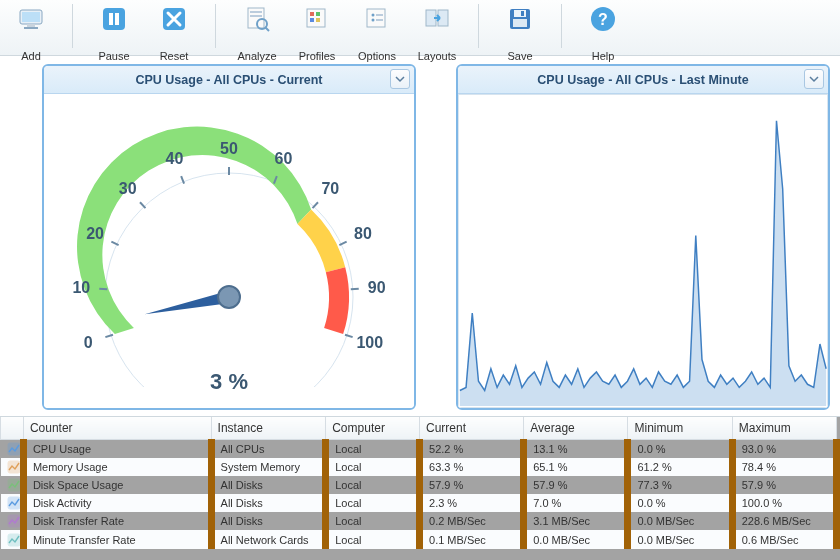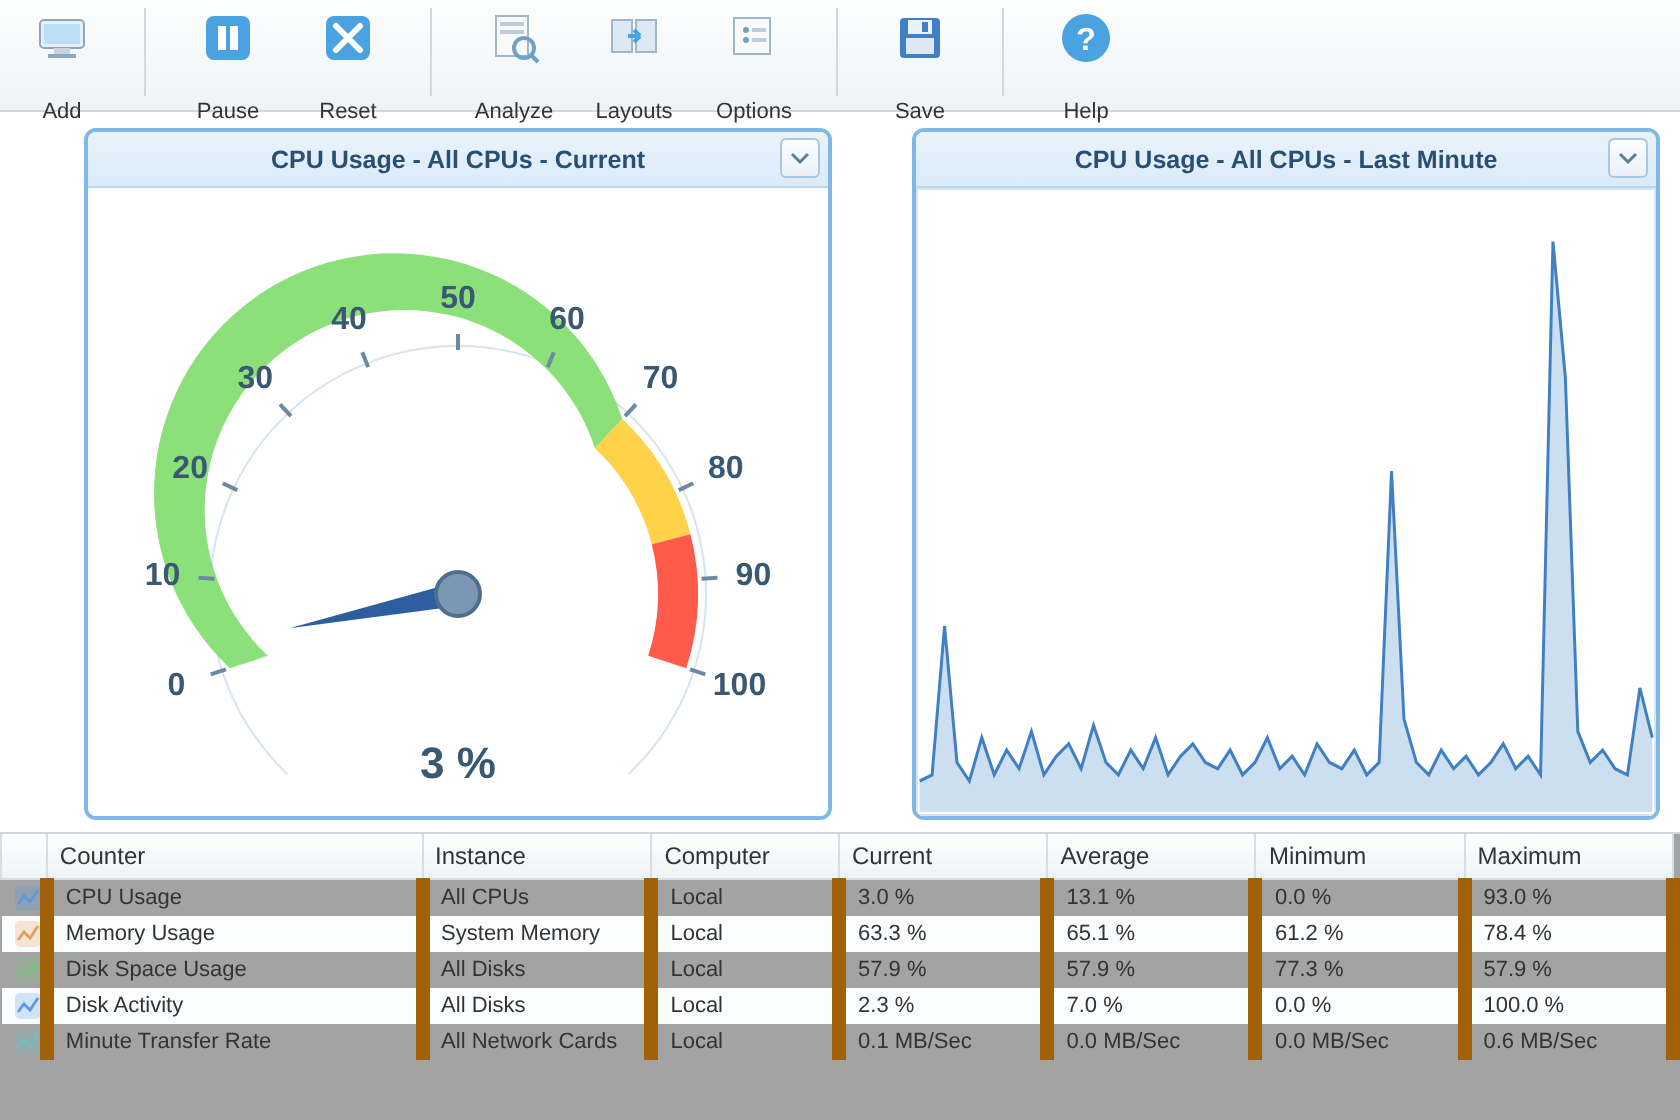--- a/index.html
+++ b/index.html
@@ -138,39 +138,51 @@
           <rect x="8" y="11" width="12" height="2" fill="#bcd"></rect>
           <circle cx="20" cy="20" r="5" fill="none" stroke="#6fa0c8" stroke-width="2"></circle>
           <line x1="23" y1="23" x2="27" y2="27" stroke="#6fa0c8" stroke-width="2"></line>
         </svg>
       </span>
       <span class="tlabel">Analyze</span>
     </div>
     <div class="tool-btn">
       <span class="ticon">
         <svg width="30" height="30" viewBox="0 0 30 30">
-          <rect x="4" y="6" width="10" height="16" fill="#dce9f4" stroke="#9fb7c9"></rect>
-          <rect x="16" y="6" width="10" height="16" fill="#dce9f4" stroke="#9fb7c9"></rect>
-          <path d="M12 14 L18 14" stroke="#4aa3e0" stroke-width="2"></path>
-          <path d="M18 14 L15 11 M18 14 L15 17" stroke="#4aa3e0" stroke-width="2"></path>
-        </svg>
-      </span>
-      <span class="tlabel">Layouts</span>
+          <rect x="5" y="5" width="18" height="18" fill="#fafafa" stroke="#9fb7c9"></rect>
+          <rect x="8" y="8" width="4" height="4" fill="#e06a5a"></rect>
+          <rect x="14" y="8" width="4" height="4" fill="#5ac06a"></rect>
+          <rect x="8" y="14" width="4" height="4" fill="#5a8ae0"></rect>
+          <rect x="14" y="14" width="4" height="4" fill="#e0c25a"></rect>
+        </svg>
+      </span>
+      <span class="tlabel">Profiles</span>
     </div>
     <div class="tool-btn">
       <span class="ticon">
         <svg width="30" height="30" viewBox="0 0 30 30">
           <rect x="5" y="5" width="18" height="18" fill="#fafafa" stroke="#9fb7c9"></rect>
           <circle cx="11" cy="11" r="1.5" fill="#6fa0c8"></circle>
           <rect x="14" y="10" width="7" height="2" fill="#bcd"></rect>
           <circle cx="11" cy="16" r="1.5" fill="#6fa0c8"></circle>
           <rect x="14" y="15" width="7" height="2" fill="#bcd"></rect>
         </svg>
       </span>
       <span class="tlabel">Options</span>
+    </div>
+    <div class="tool-btn">
+      <span class="ticon">
+        <svg width="30" height="30" viewBox="0 0 30 30">
+          <rect x="4" y="6" width="10" height="16" fill="#dce9f4" stroke="#9fb7c9"></rect>
+          <rect x="16" y="6" width="10" height="16" fill="#dce9f4" stroke="#9fb7c9"></rect>
+          <path d="M12 14 L18 14" stroke="#4aa3e0" stroke-width="2"></path>
+          <path d="M18 14 L15 11 M18 14 L15 17" stroke="#4aa3e0" stroke-width="2"></path>
+        </svg>
+      </span>
+      <span class="tlabel">Layouts</span>
     </div>
   </div>
   <div class="tool-sep"></div>
   <div class="tool-group">
     <div class="tool-btn">
       <span class="ticon">
         <svg width="30" height="30" viewBox="0 0 30 30">
           <rect x="5" y="5" width="20" height="20" rx="2" fill="#3f7fc2"></rect>
           <rect x="9" y="6" width="12" height="7" fill="#eaf3fb"></rect>
           <rect x="8" y="15" width="14" height="8" fill="#dce9f4"></rect>
@@ -288,21 +300,21 @@
     </thead>
     <tbody id="grid-body">
         <tr>
           <td><span class="row-icon"><svg width="14" height="14" viewBox="0 0 14 14">
                 <rect x="1" y="1" width="12" height="12" rx="2" fill="#5a9be0" opacity="0.25" stroke="#5a9be0"></rect>
                 <path d="M2 10 L5 6 L8 9 L12 3" stroke="#5a9be0" stroke-width="1.4" fill="none"></path>
               </svg></span></td>
           <td>CPU Usage</td>
           <td>All CPUs</td>
           <td>Local</td>
-          <td>3.0 %</td>
+          <td>52.2 %</td>
           <td>13.1 %</td>
           <td>0.0 %</td>
           <td>93.0 %</td>
         </tr>
         <tr>
           <td><span class="row-icon"><svg width="14" height="14" viewBox="0 0 14 14">
                 <rect x="1" y="1" width="12" height="12" rx="2" fill="#e0a05a" opacity="0.25" stroke="#e0a05a"></rect>
                 <path d="M2 10 L5 6 L8 9 L12 3" stroke="#e0a05a" stroke-width="1.4" fill="none"></path>
               </svg></span></td>
           <td>Memory Usage</td>
@@ -334,20 +346,33 @@
           <td>Disk Activity</td>
           <td>All Disks</td>
           <td>Local</td>
           <td>2.3 %</td>
           <td>7.0 %</td>
           <td>0.0 %</td>
           <td>100.0 %</td>
         </tr>
         <tr>
           <td><span class="row-icon"><svg width="14" height="14" viewBox="0 0 14 14">
+                <rect x="1" y="1" width="12" height="12" rx="2" fill="#b07ad0" opacity="0.25" stroke="#b07ad0"></rect>
+                <path d="M2 10 L5 6 L8 9 L12 3" stroke="#b07ad0" stroke-width="1.4" fill="none"></path>
+              </svg></span></td>
+          <td>Disk Transfer Rate</td>
+          <td>All Disks</td>
+          <td>Local</td>
+          <td>0.2 MB/Sec</td>
+          <td>3.1 MB/Sec</td>
+          <td>0.0 MB/Sec</td>
+          <td>228.6 MB/Sec</td>
+        </tr>
+        <tr>
+          <td><span class="row-icon"><svg width="14" height="14" viewBox="0 0 14 14">
                 <rect x="1" y="1" width="12" height="12" rx="2" fill="#6fbfc0" opacity="0.25" stroke="#6fbfc0"></rect>
                 <path d="M2 10 L5 6 L8 9 L12 3" stroke="#6fbfc0" stroke-width="1.4" fill="none"></path>
               </svg></span></td>
           <td>Minute Transfer Rate</td>
           <td>All Network Cards</td>
           <td>Local</td>
           <td>0.1 MB/Sec</td>
           <td>0.0 MB/Sec</td>
           <td>0.0 MB/Sec</td>
           <td>0.6 MB/Sec</td>

